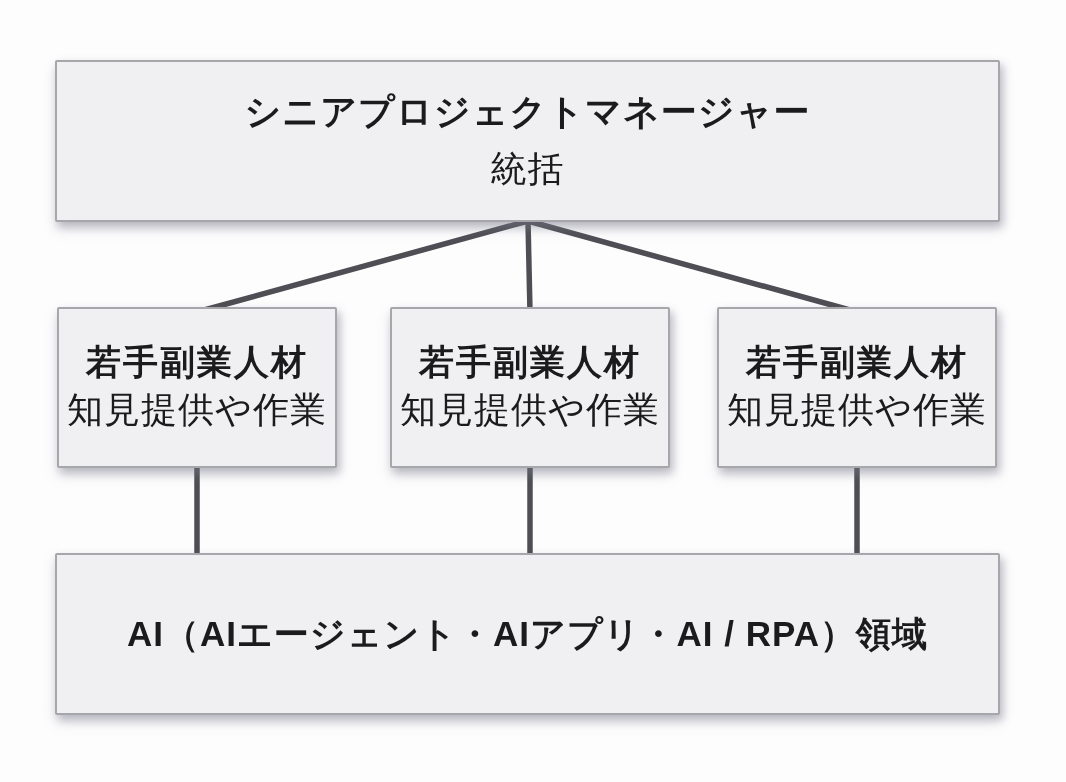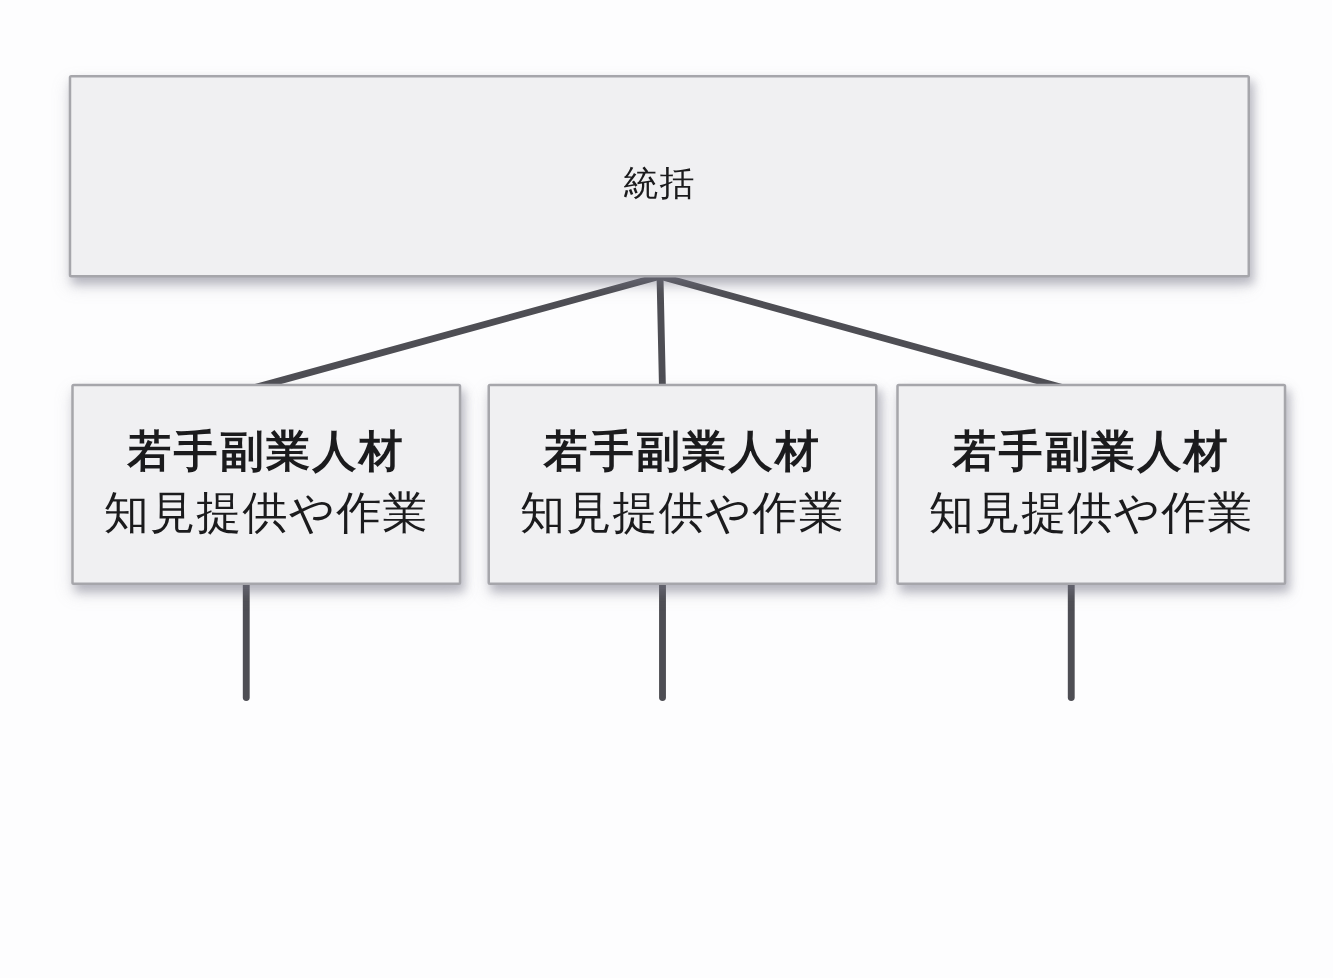--- a/index.html
+++ b/index.html
@@ -43,37 +43,37 @@
     justify-content: center;
     text-align: center;
     color: var(--text, #1b1b1d);
   }
   .node-top {
     left: 55px; top: 60px;
     width: 945px; height: 162px;
   }
   .node-mid {
     top: 307px;
-    width: 312px; height: 161px; text-align: right;
+    width: 280px; height: 161px; text-align: right;
   }
   .node-mid.m0 { left: 57px; }
   .node-mid.m1 { left: 390px; }
   .node-mid.m2 { left: 717px; }
   .node-bottom {
     left: 55px; top: 553px;
     width: 945px; height: 162px;
   }
   .node-title {
     font-size: 36px;
     font-weight: 700;
     line-height: 1.22;
     letter-spacing: 1px;
   }
   .node-subtitle {
-    font-size: 28px;
+    font-size: 36px;
     font-weight: 400;
     line-height: 1.3;
     letter-spacing: 1px;
     margin-top: 12px;
   }
   .node-mid .node-title { font-size: 35px; letter-spacing: 2px; }
   .node-mid .node-subtitle { font-size: 36px; letter-spacing: 1px; margin-top: 4px; }
   .node-bottom .node-title { font-size: 35px; letter-spacing: 1px; }
 </style>
 </head>
@@ -86,32 +86,36 @@
     <line x1="528" y1="221" x2="197" y2="312"></line>
     <line x1="528" y1="221" x2="530" y2="312"></line>
     <line x1="528" y1="221" x2="857" y2="312"></line>
 
     <line x1="197" y1="462" x2="197" y2="558"></line>
     <line x1="530" y1="462" x2="530" y2="558"></line>
     <line x1="857" y1="462" x2="857" y2="558"></line>
   </svg>
 
   <div class="node node-top">
+    <div class="node-title">シニアプロジェクトマネージャー</div>
     <div class="node-subtitle">統括</div>
   </div>
 
   <div class="node node-mid m0">
     <div class="node-title">若手副業人材</div>
     <div class="node-subtitle">知見提供や作業</div>
   </div>
 
   <div class="node node-mid m1">
     <div class="node-title">若手副業人材</div>
     <div class="node-subtitle">知見提供や作業</div>
   </div>
 
   <div class="node node-mid m2">
     <div class="node-title">若手副業人材</div>
     <div class="node-subtitle">知見提供や作業</div>
   </div>
 
+  <div class="node node-bottom">
+    <div class="node-title">AI（AIエージェント・AIアプリ・AI / RPA）領域</div>
+  </div>
 
 </div>
 
 </body></html>

